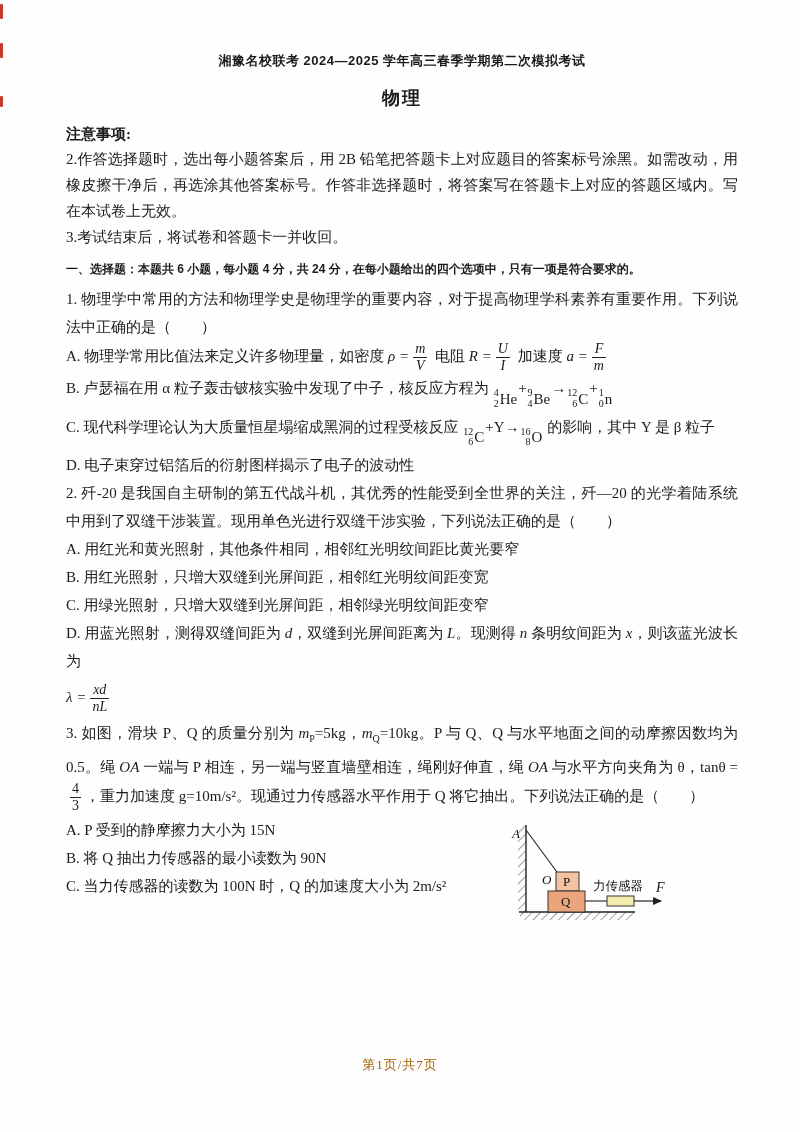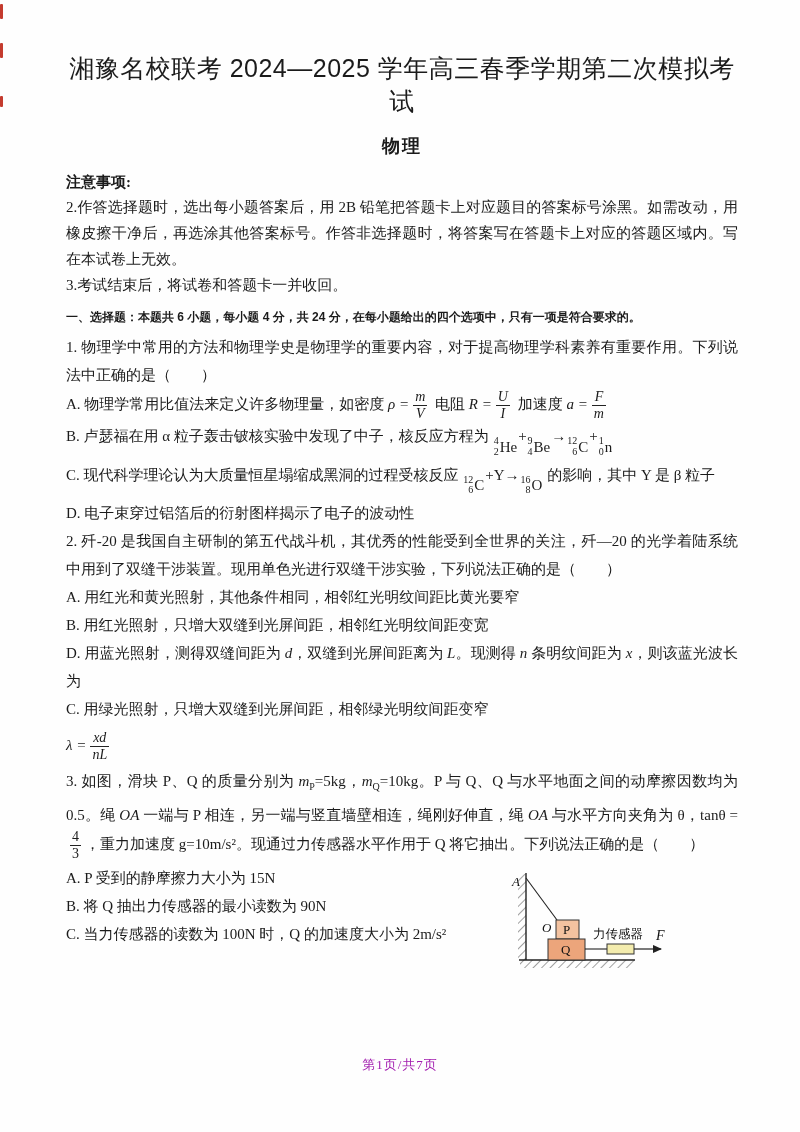--- a/index.html
+++ b/index.html
@@ -4,21 +4,21 @@
 <style>
   html,body{margin:0;padding:0;}
   body{width:800px;height:1132px;background:#f4f4f2;}
   .page{
     position:relative;width:800px;height:1132px;background:#fefefe;overflow:hidden;
     font-family:"Liberation Serif","DejaVu Serif",serif;color:#1b1b1b;
   }
   .content{padding:52px 62px 0 66px;}
   .title{
     font-family:"Liberation Sans","DejaVu Sans",sans-serif;
-    font-weight:400;font-size:25px;text-align:center;margin:0 0 16px 0;letter-spacing:.5px;
+    font-weight:700;font-size:13px;text-align:center;margin:0 0 16px 0;letter-spacing:.5px;
   }
   .subject{
     font-family:"Liberation Sans","DejaVu Sans",sans-serif;
     font-weight:700;font-size:18px;text-align:center;margin:0 0 12px 0;letter-spacing:2px;
   }
   .notice-head{font-size:15px;font-weight:700;line-height:24px;margin:0;}
   .notice-item{font-size:15px;line-height:26px;text-align:justify;margin:0;}
   .section-head{
     font-family:"Liberation Sans","DejaVu Sans",sans-serif;
     font-weight:700;font-size:12px;line-height:27px;text-align:justify;margin:6px 0 2px 0;
@@ -37,21 +37,21 @@
   
   .nuc{display:inline-flex;align-items:center;vertical-align:-3px;margin:0 1px;}
   .nuc .ss{display:inline-flex;flex-direction:column;align-items:flex-end;font-size:10px;line-height:1.05;margin-right:1px;}
   .nuc .sym{font-size:15px;}
   .formula-line{font-size:15px;line-height:40px;margin:2px 0;}
   .q3-options{position:relative;min-height:118px;margin-top:2px;}
   .q3-options .opt{max-width:470px;}
   .fig{position:absolute;top:0;right:14px;width:215px;height:118px;}
   .footer{
     position:absolute;bottom:58px;left:0;width:100%;text-align:center;
-    font-size:13px;color:#a21caf;letter-spacing:1px;
+    font-size:13px;color:#a16207;letter-spacing:1px;
   }
   .redmark{position:absolute;left:0;width:3px;border-radius:1px;}
 </style>
 </head>
 <body>
 
 <div class="page">
 
   <div class="redmark" style="top: 4px; height: 15px; background: rgb(196, 59, 46);"></div>
   <div class="redmark" style="top: 43px; height: 15px; background: rgb(196, 59, 46);"></div>
@@ -125,24 +125,24 @@
           </span>
           <span class="sym">O</span>
         </span><span> 的影响，其中 Y 是 β 粒子</span>
     </p>
 
     <p class="opt">D. 电子束穿过铝箔后的衍射图样揭示了电子的波动性</p>
 
     <p class="para">2. 歼-20 是我国自主研制的第五代战斗机，其优秀的性能受到全世界的关注，歼—20 的光学着陆系统中用到了双缝干涉装置。现用单色光进行双缝干涉实验，下列说法正确的是（　　）</p>
     <p class="opt">A. 用红光和黄光照射，其他条件相同，相邻红光明纹间距比黄光要窄</p>
     <p class="opt">B. 用红光照射，只增大双缝到光屏间距，相邻红光明纹间距变宽</p>
+    <p class="opt">C. 用绿光照射，只增大双缝到光屏间距，相邻绿光明纹间距变窄</p>
     <p class="opt">
       <span>D. 用蓝光照射，测得双缝间距为 </span><span class="var">d</span><span>，双缝到光屏间距离为 </span><span class="var">L</span><span>。现测得 </span><span class="var">n</span><span> 条明纹间距为 </span><span class="var">x</span><span>，则该蓝光波长为</span>
     </p>
-    <p class="opt">C. 用绿光照射，只增大双缝到光屏间距，相邻绿光明纹间距变窄</p>
     <p class="formula-line">
       <span class="var">λ =</span><span class="frac">
           <span class="num">xd</span>
           <span class="den">nL</span>
         </span>
     </p>
 
     <p class="para">
       <span>3. 如图，滑块 P、Q 的质量分别为 </span><span class="var">m</span><sub class="sm">P</sub><span>=5kg，</span><span class="var">m</span><sub class="sm">Q</sub><span>=10kg。P 与 Q、Q 与水平地面之间的动摩擦因数均为 0.5。绳 </span><span class="var">OA</span><span> 一端与 P 相连，另一端与竖直墙壁相连，绳刚好伸直，绳 </span><span class="var">OA</span><span> 与水平方向夹角为 θ，tanθ =</span><span class="frac" style="font-style:normal;">
           <span class="num">4</span>

